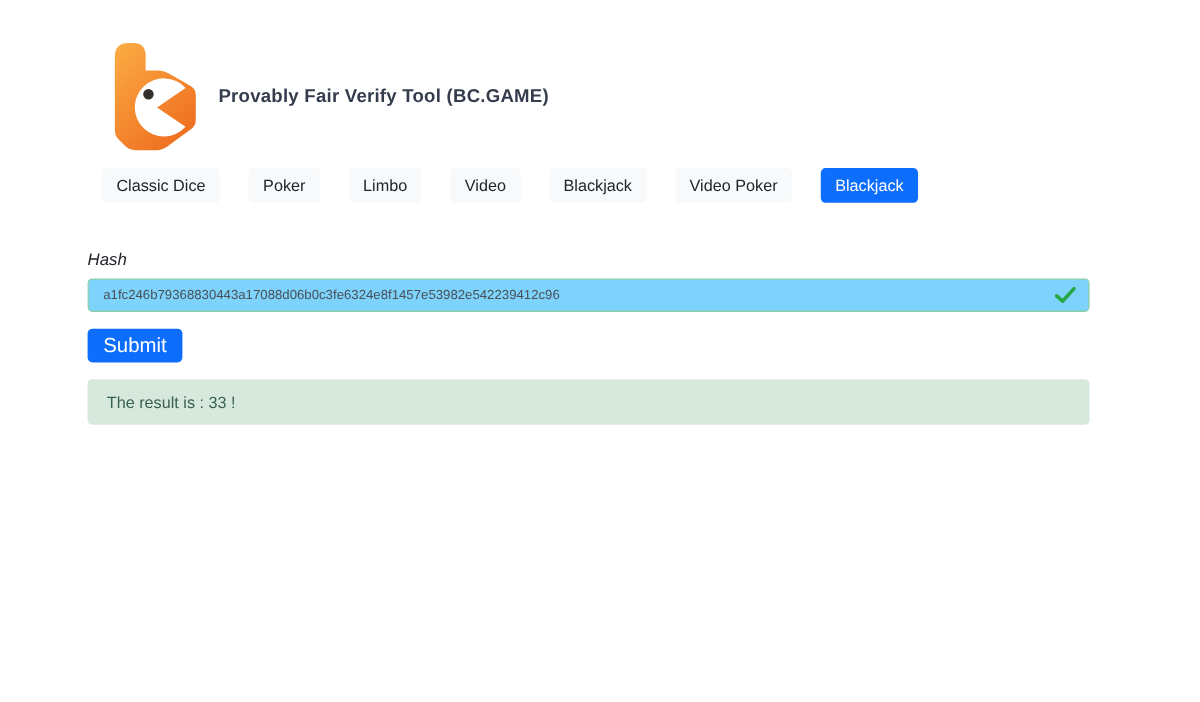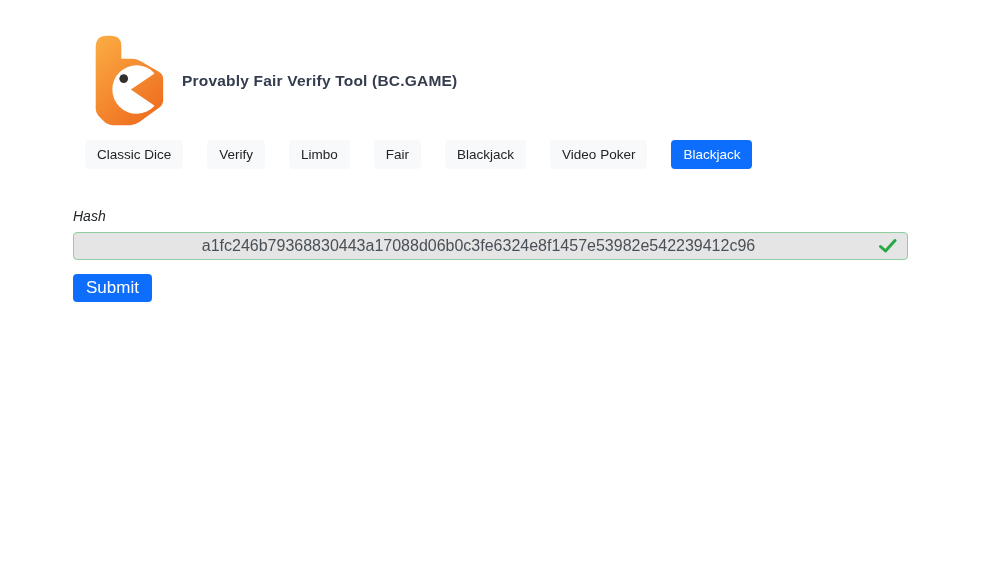--- a/index.html
+++ b/index.html
@@ -73,26 +73,25 @@
     width: 100%;
   }
   .hash-input {
     display: block;
     width: 100%;
     box-sizing: border-box;
     height: 28px;
     border: 1px solid var(--valid_border, #8fce9f);
     border-radius: 4px;
     padding: 0 36px 0 12px;
-    font-size: 16px;
+    font-size: 11px;
     font-family: inherit;
     color: #495057;
     outline: none;
-    background: #e5e5e5;
-    text-align: center;
+    background: #7dd3fc;
   }
   .check-icon {
     position: absolute;
     right: 11px;
     top: 7px;
     width: 18px;
     height: 14px;
     pointer-events: none;
   }
   .submit-btn {
@@ -138,35 +137,38 @@
            Q78 75.5 74 78.4 L53 93.8 Q48.7 97 43.4 97 L25 97
            Q19.5 97 15.6 93 L9.8 87 Q7 84 7 79.8 Z"></path>
       <path fill="#ffffff" d="M44 59.5 L69 42.5 A25.5 25.5 0 1 0 69 76.5 Z"></path>
       <circle cx="36.5" cy="48" r="4.6" style="fill: var(--logo_eye, #33302c);"></circle>
     </svg>
     <h1 class="page-title">Provably Fair Verify Tool (BC.GAME)</h1>
   </header>
 
   <nav class="tabs">
     <button class="tab">Classic Dice</button>
-    <button class="tab">Verify</button>
+    <button class="tab">Poker</button>
     <button class="tab">Limbo</button>
-    <button class="tab">Fair</button>
+    <button class="tab">Video</button>
     <button class="tab">Blackjack</button>
     <button class="tab">Video Poker</button>
     <button class="tab active">Blackjack</button>
   </nav>
 
   <main class="content">
     <label class="hash-label">Hash</label>
 
     <div class="input-wrap">
       <input type="text" class="hash-input" value="a1fc246b79368830443a17088d06b0c3fe6324e8f1457e53982e542239412c96" style="">
       <svg class="check-icon" viewBox="0 0 18 14" aria-hidden="true">
         <path d="M1.5 7.5 L6.5 12 L16 1.5" fill="none" style="stroke: var(--check_green, #28a745);" stroke-width="3" stroke-linecap="round" stroke-linejoin="round"></path>
       </svg>
     </div>
 
     <button class="submit-btn">Submit</button>
 
+    <div class="result-alert">
+      <span>The result is : 33 !</span>
+    </div>
   </main>
 
 </div>
 
 </body></html>

